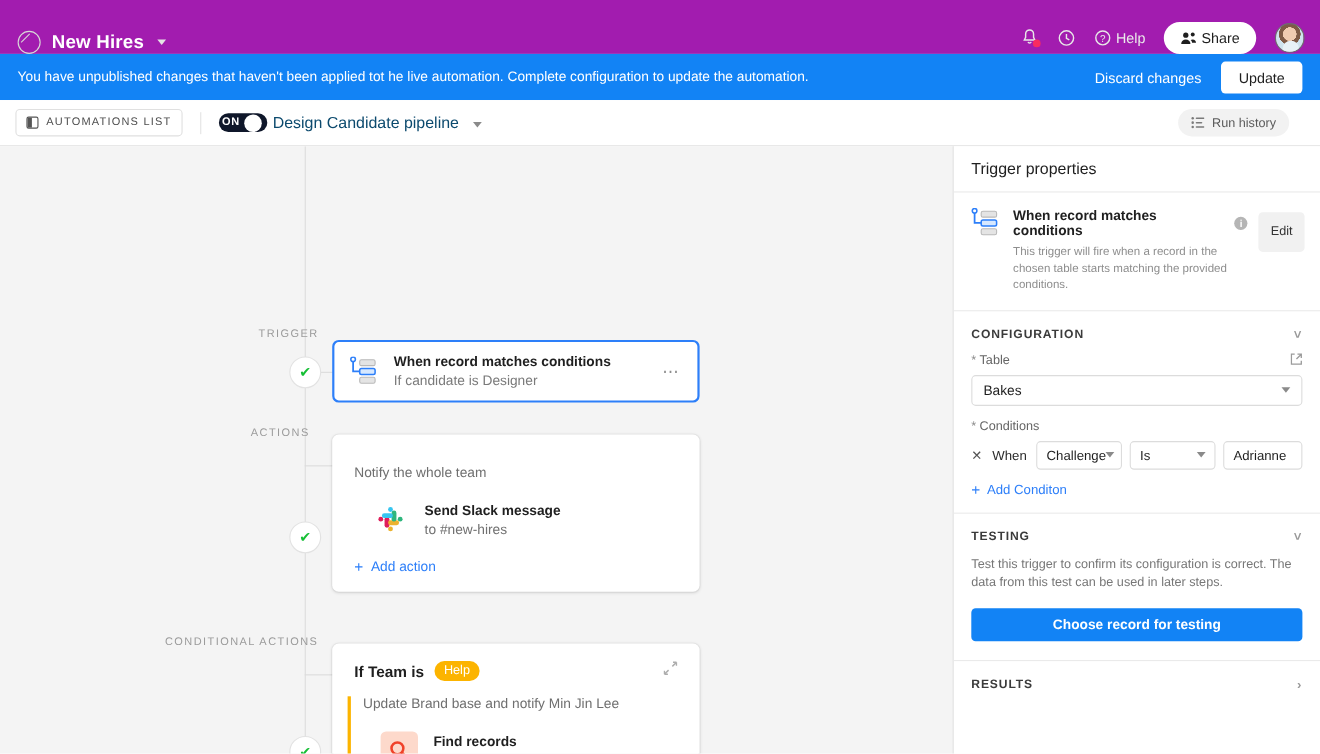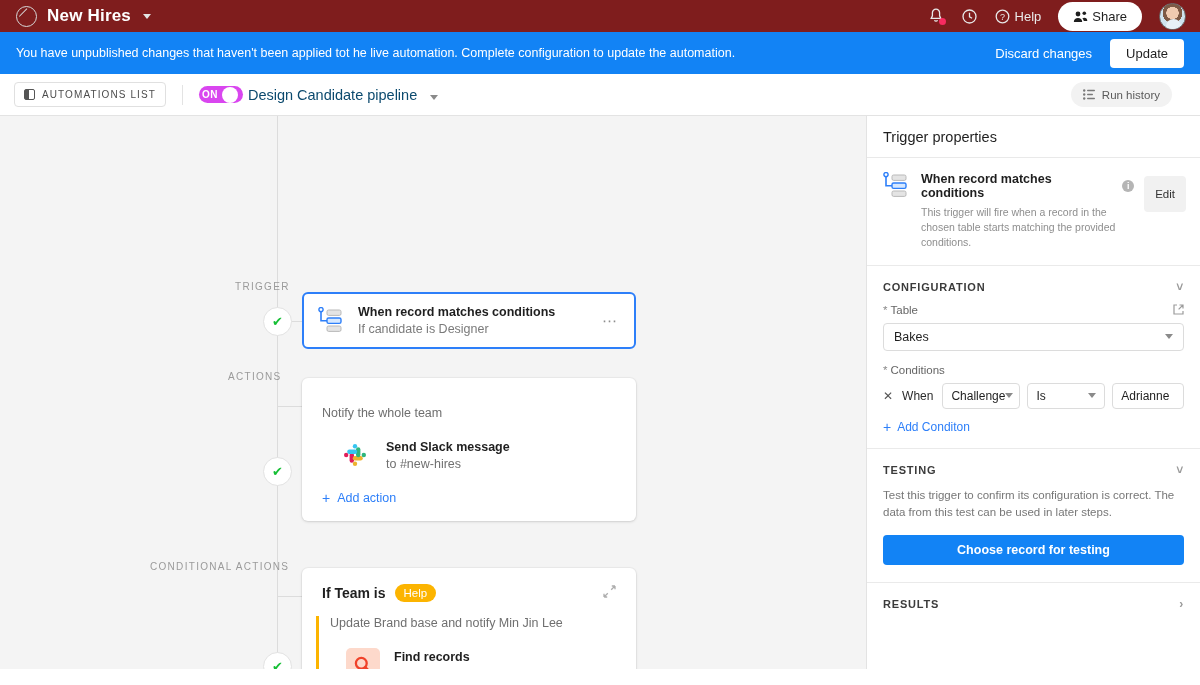--- a/index.html
+++ b/index.html
@@ -6,22 +6,22 @@
   html, body {
     width: 1200px; height: 685px;
     font-family: "Liberation Sans", sans-serif;
     background: #ffffff;
     overflow: hidden;
     -webkit-font-smoothing: antialiased;
   }
 
   
   .topbar {
-    height: 32px; background: #7f1d1d;
-    display: flex; align-items: center;
+    height: 49px; background: #a21caf;
+    display: flex; align-items: flex-end;
     padding: 0 14px 0 16px;
     color: #ffffff;
   }
   .brand { display: flex; align-items: center; gap: 10px; }
   .brand-logo {
     width: 21px; height: 21px; border-radius: 50%;
     border: 1.6px solid #d8d8d8; position: relative;
   }
   .brand-logo::after {
     content: ""; position: absolute; left: 4px; top: 4px;
@@ -86,21 +86,21 @@
   }
   .panel-icon {
     width: 11px; height: 11px; border: 1.4px solid #555; border-radius: 2px;
     position: relative; flex: none;
   }
   .panel-icon::after {
     content: ""; position: absolute; left: 0; top: 0; bottom: 0; width: 4px; background: #555;
   }
   .divider-v { width: 1px; height: 20px; background: #e3e3e3; margin: 0 16px; }
   .toggle {
-    width: 44px; height: 17px; border-radius: 11px; background: #d946ef;
+    width: 44px; height: 17px; border-radius: 11px; background: #0f172a;
     display: flex; align-items: center; padding: 0 3px; cursor: pointer;
   }
   .toggle-label { font-size: 10px; font-weight: bold; color: #ffffff; letter-spacing: .5px; margin-right: 4px; }
   .toggle-knob { width: 16px; height: 16px; border-radius: 50%; background: #ffffff; }
   .flow-title { margin-left: 5px; font-size: 14.5px; color: #0c4a6e; }
   .caret-down-dark {
     width: 0; height: 0; margin-left: 9px; display: inline-block;
     border-left: 4px solid transparent; border-right: 4px solid transparent;
     border-top: 5px solid #8a8a8a;
   }

